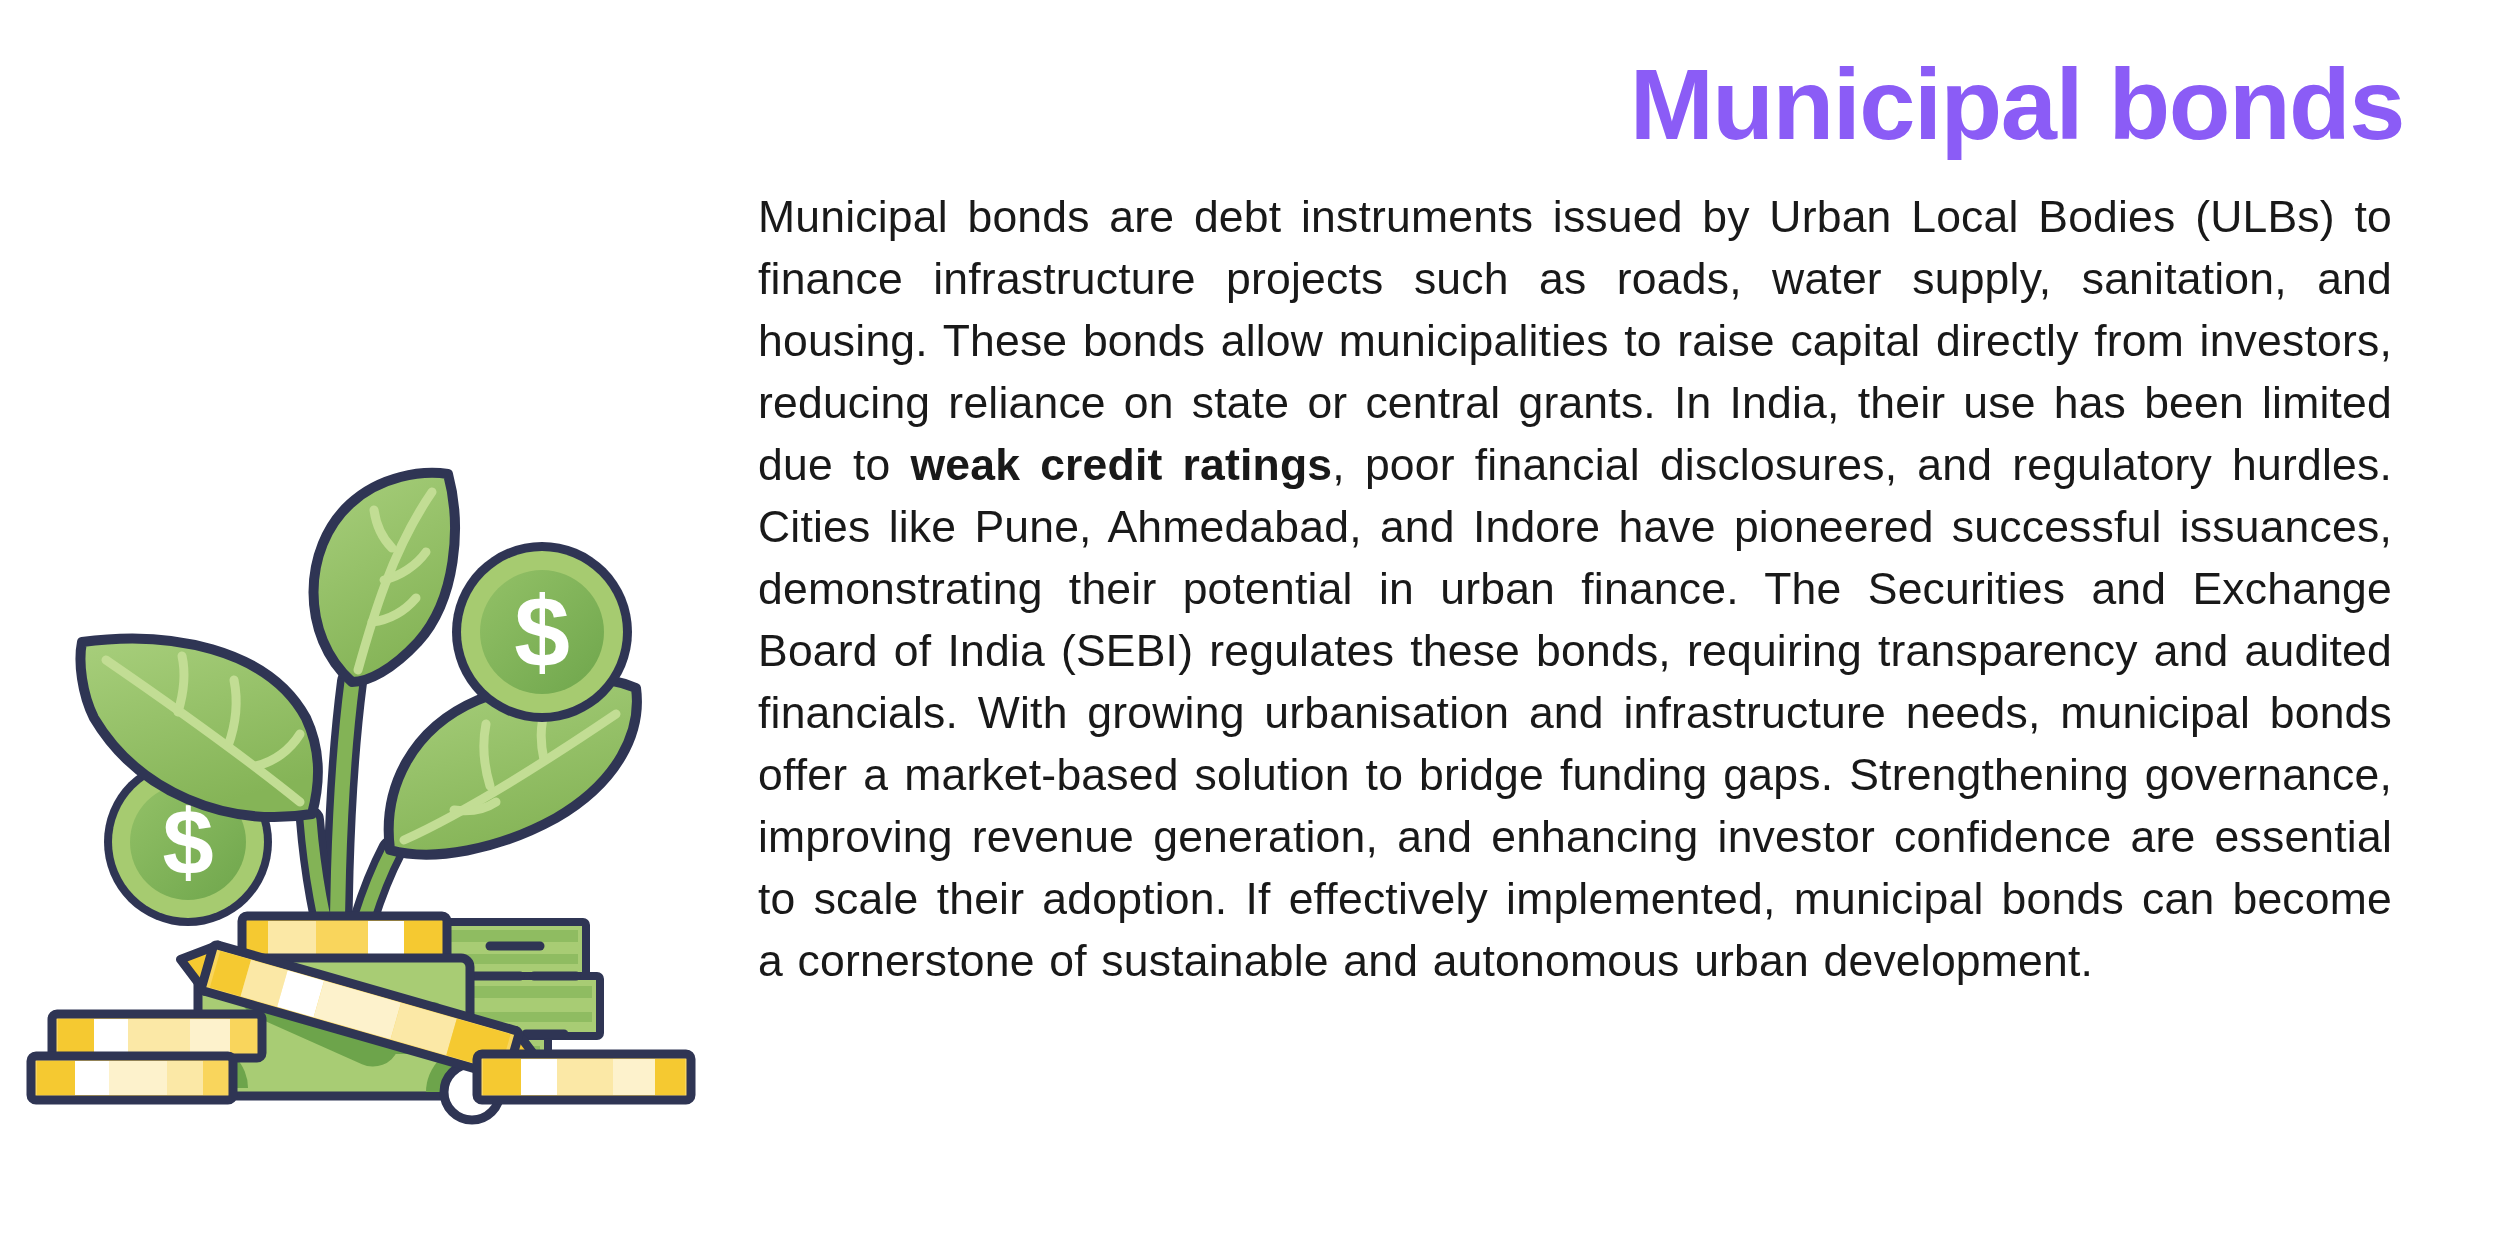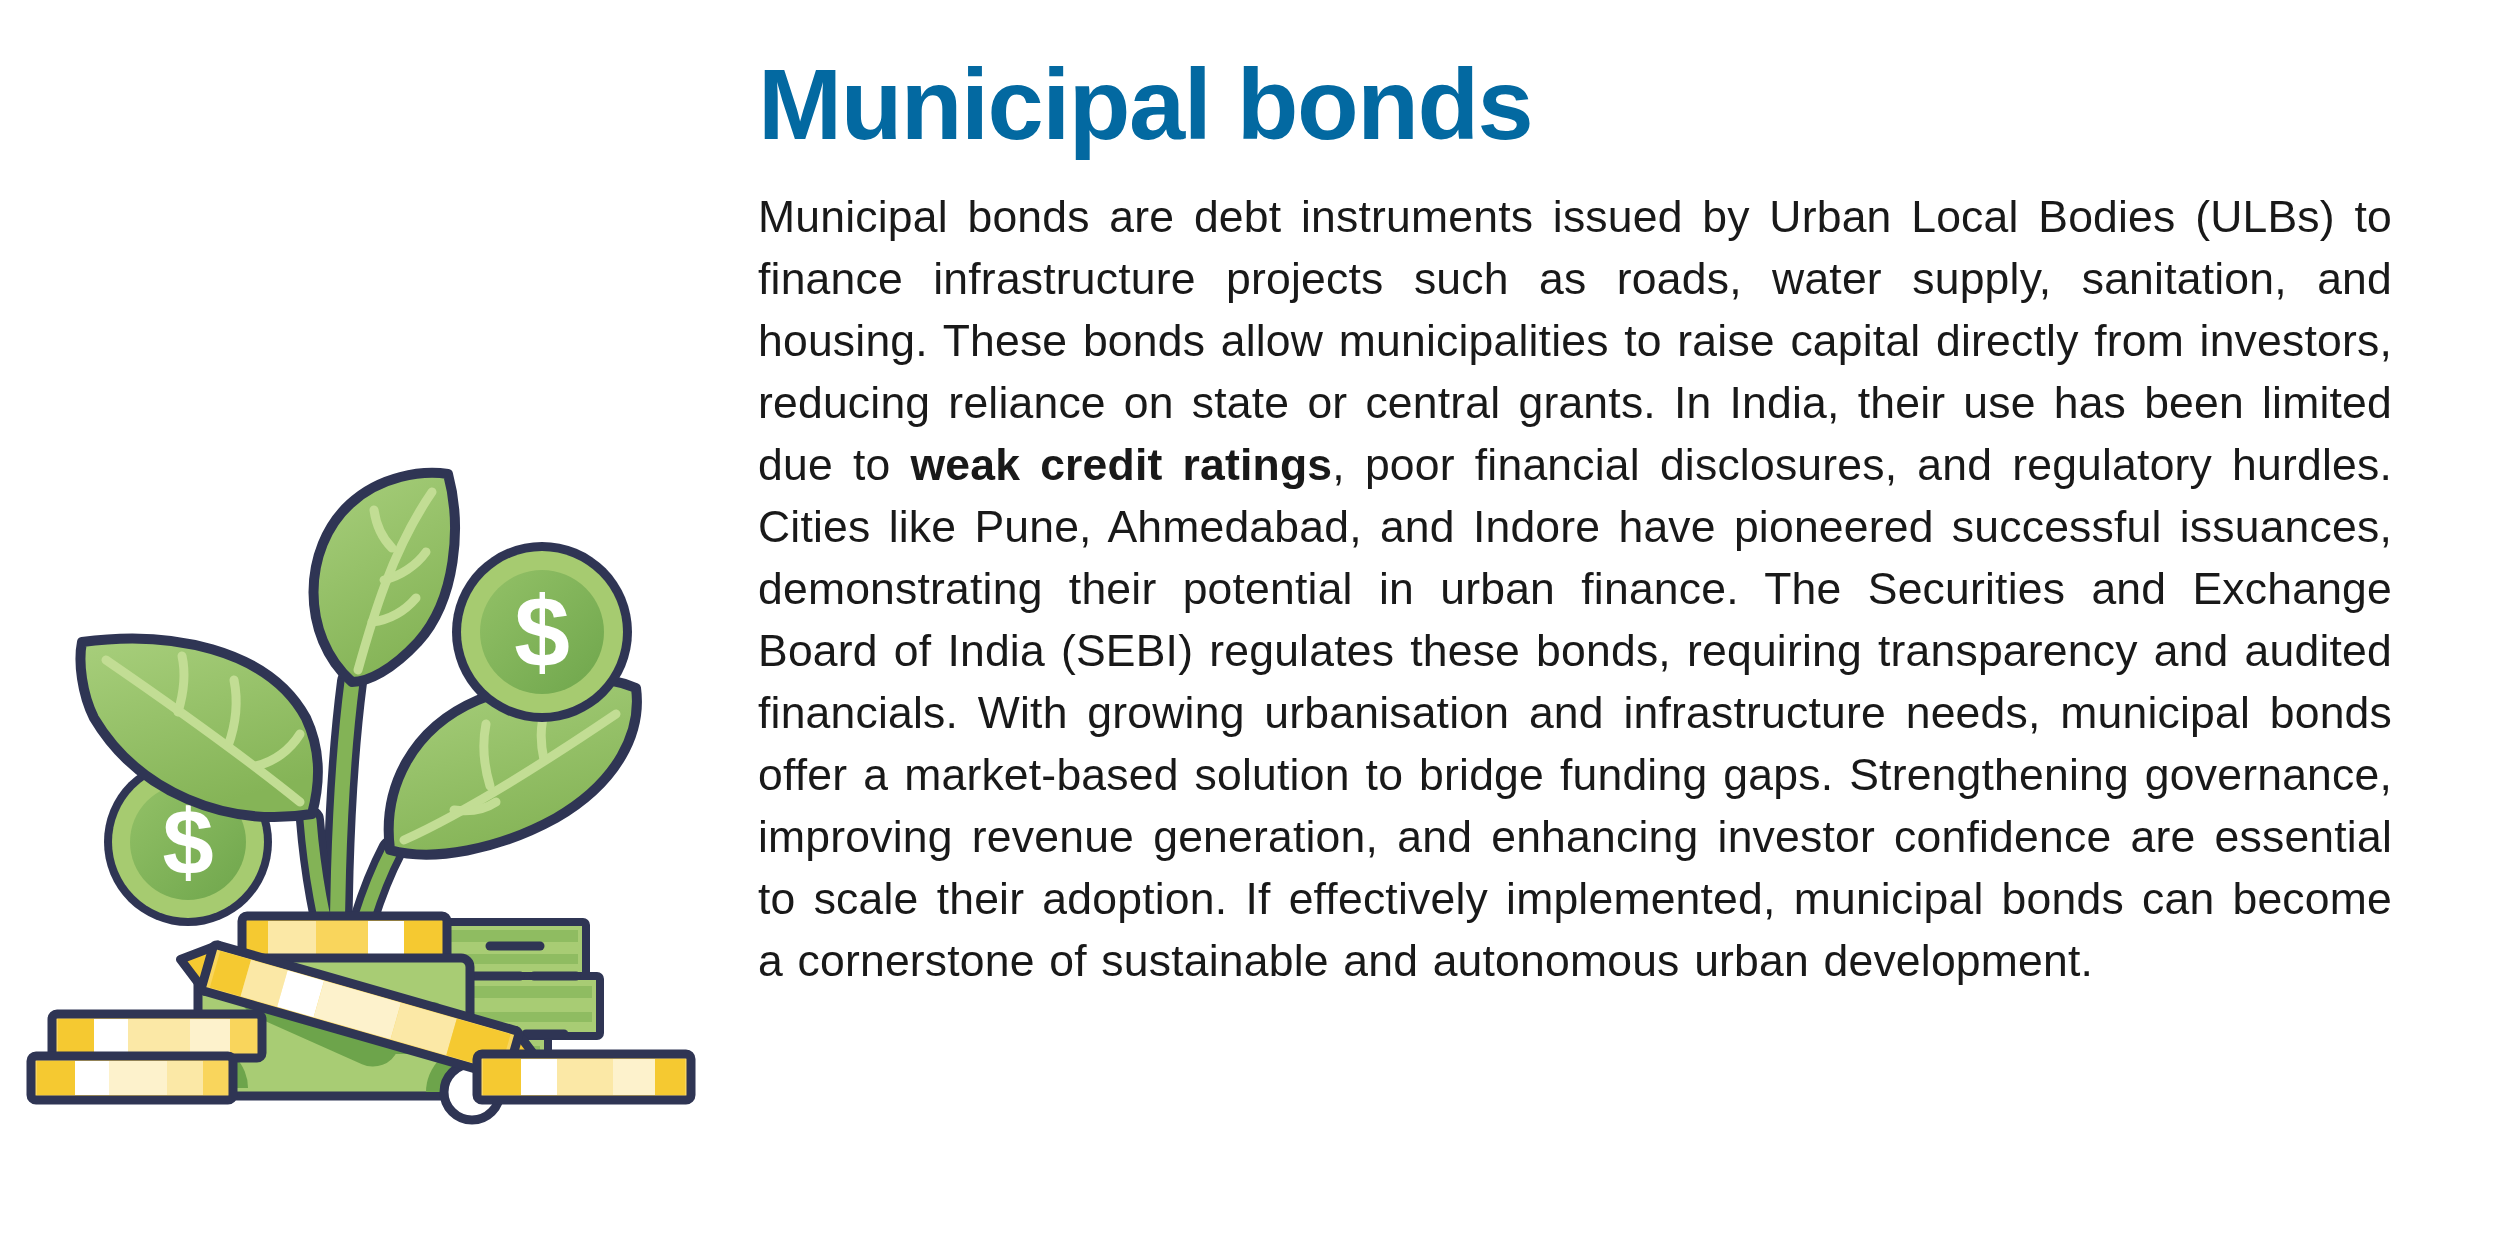--- a/index.html
+++ b/index.html
@@ -10,26 +10,26 @@
   }
   .illustration {
     position:absolute; left:20px; top:430px;
     width:700px; height:700px;
   }
   .content {
     position:absolute; left:758px; top:0; width:1646px;
   }
   h1.title {
     margin:50px 0 0 0;
-    text-align:left;
+    text-align:right;
     font-size:101px;
     line-height:108px;
     font-weight:700;
     letter-spacing:-1.5px;
-    color:#0369a1;
+    color:#8b5cf6;
   }
   p.body {
     margin:28px 12px 0 0;
     font-size:44.5px;
     line-height:62px;
     text-align:justify;
     color:#191919;
     letter-spacing:0.2px;
     word-spacing:2px;
   }

